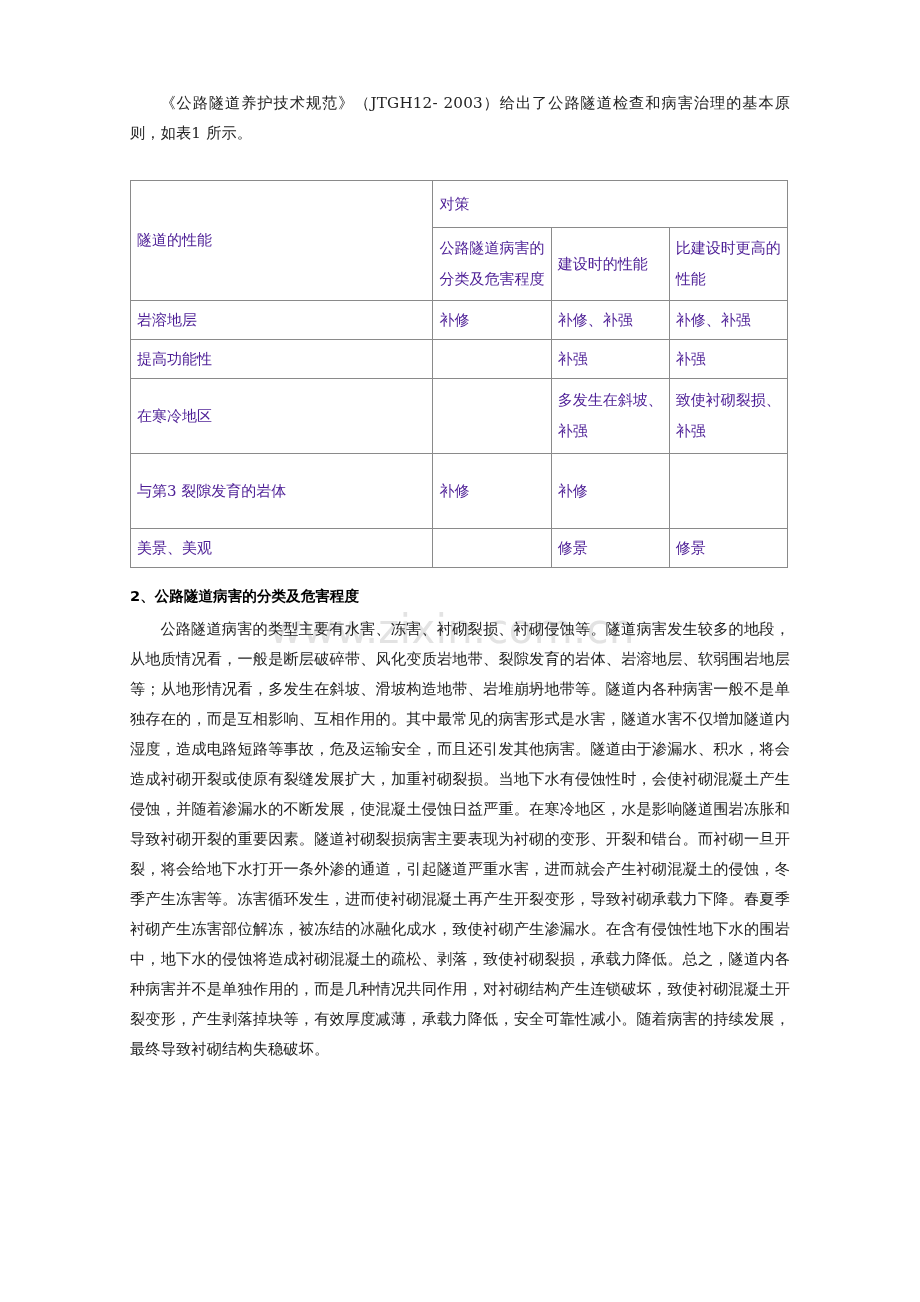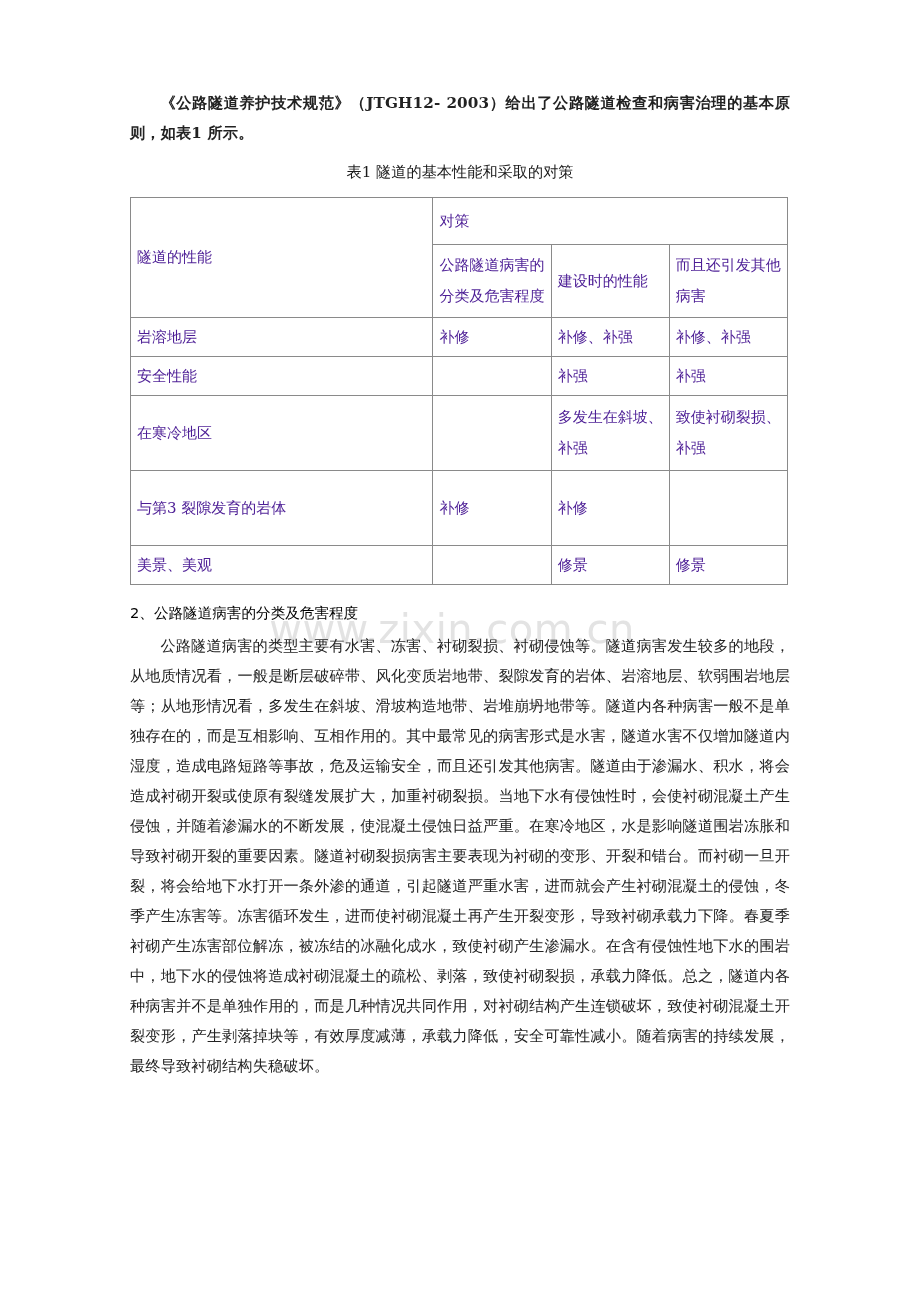--- a/index.html
+++ b/index.html
@@ -40,22 +40,21 @@
     text-justify: inter-ideograph;
     letter-spacing: 0.15px;
     margin: 0;
     color: #222;
   }
   .para.indent {
     text-indent: 2em;
   }
 
   .intro {
-    margin-bottom: 11px;
-    font-weight: bold;
+    margin-bottom: 32px;
   }
 
   
   .table-caption {
     font-size: 15.2px;
     line-height: 26px;
     text-align: center;
     margin: 0 0 12px 0;
     color: #1b1b1b;
   }
@@ -83,21 +82,21 @@
   td.c4 { width: 148px; }
 
   .row-h1 td { height: 42px; }
   .row-h2 td { height: 68px; }
   .row-norm td { height: 34px; }
   .row-tall td { height: 70px; }
 
   
   .section-heading {
     font-family: "DejaVu Sans", "Liberation Sans", sans-serif;
-    font-weight: normal;
+    font-weight: bold;
     font-size: 14.6px;
     line-height: 28px;
     margin: 14px 0 4px 0;
     color: #000;
     position: relative;
     z-index: 3;
   }
 
   
   .watermark {
@@ -126,43 +125,42 @@
 <body>
 
 <div class="page">
 
   <div class="watermark">www.zixin.com.cn</div>
 
   <div class="content">
 
     <p class="para indent intro">《公路隧道养护技术规范》（JTGH12- 2003）给出了公路隧道检查和病害治理的基本原则，如表1 所示。</p>
 
-    <p class="table-caption">表1 隧道的基本性能和采取的对策</p>
 
     <table class="spec">
       <tbody>
         <tr class="row-h1">
           <td class="c1" rowspan="2">隧道的性能</td>
           <td class="c2" colspan="3">对策</td>
         </tr>
         <tr class="row-h2">
           <td class="c2">公路隧道病害的分类及危害程度</td>
           <td class="c3">建设时的性能</td>
-          <td class="c4">而且还引发其他病害</td>
+          <td class="c4">比建设时更高的性能</td>
         </tr>
 
         <tr class="row-norm">
           <td class="c1">岩溶地层</td>
           <td class="c2">补修</td>
           <td class="c3">补修、补强</td>
           <td class="c4">补修、补强</td>
         </tr>
 
         <tr class="row-norm">
-          <td class="c1">安全性能</td>
+          <td class="c1">提高功能性</td>
           <td class="c2"></td>
           <td class="c3">补强</td>
           <td class="c4">补强</td>
         </tr>
 
         <tr class="row-tall">
           <td class="c1">在寒冷地区</td>
           <td class="c2"></td>
           <td class="c3">多发生在斜坡、补强</td>
           <td class="c4">致使衬砌裂损、补强</td>

